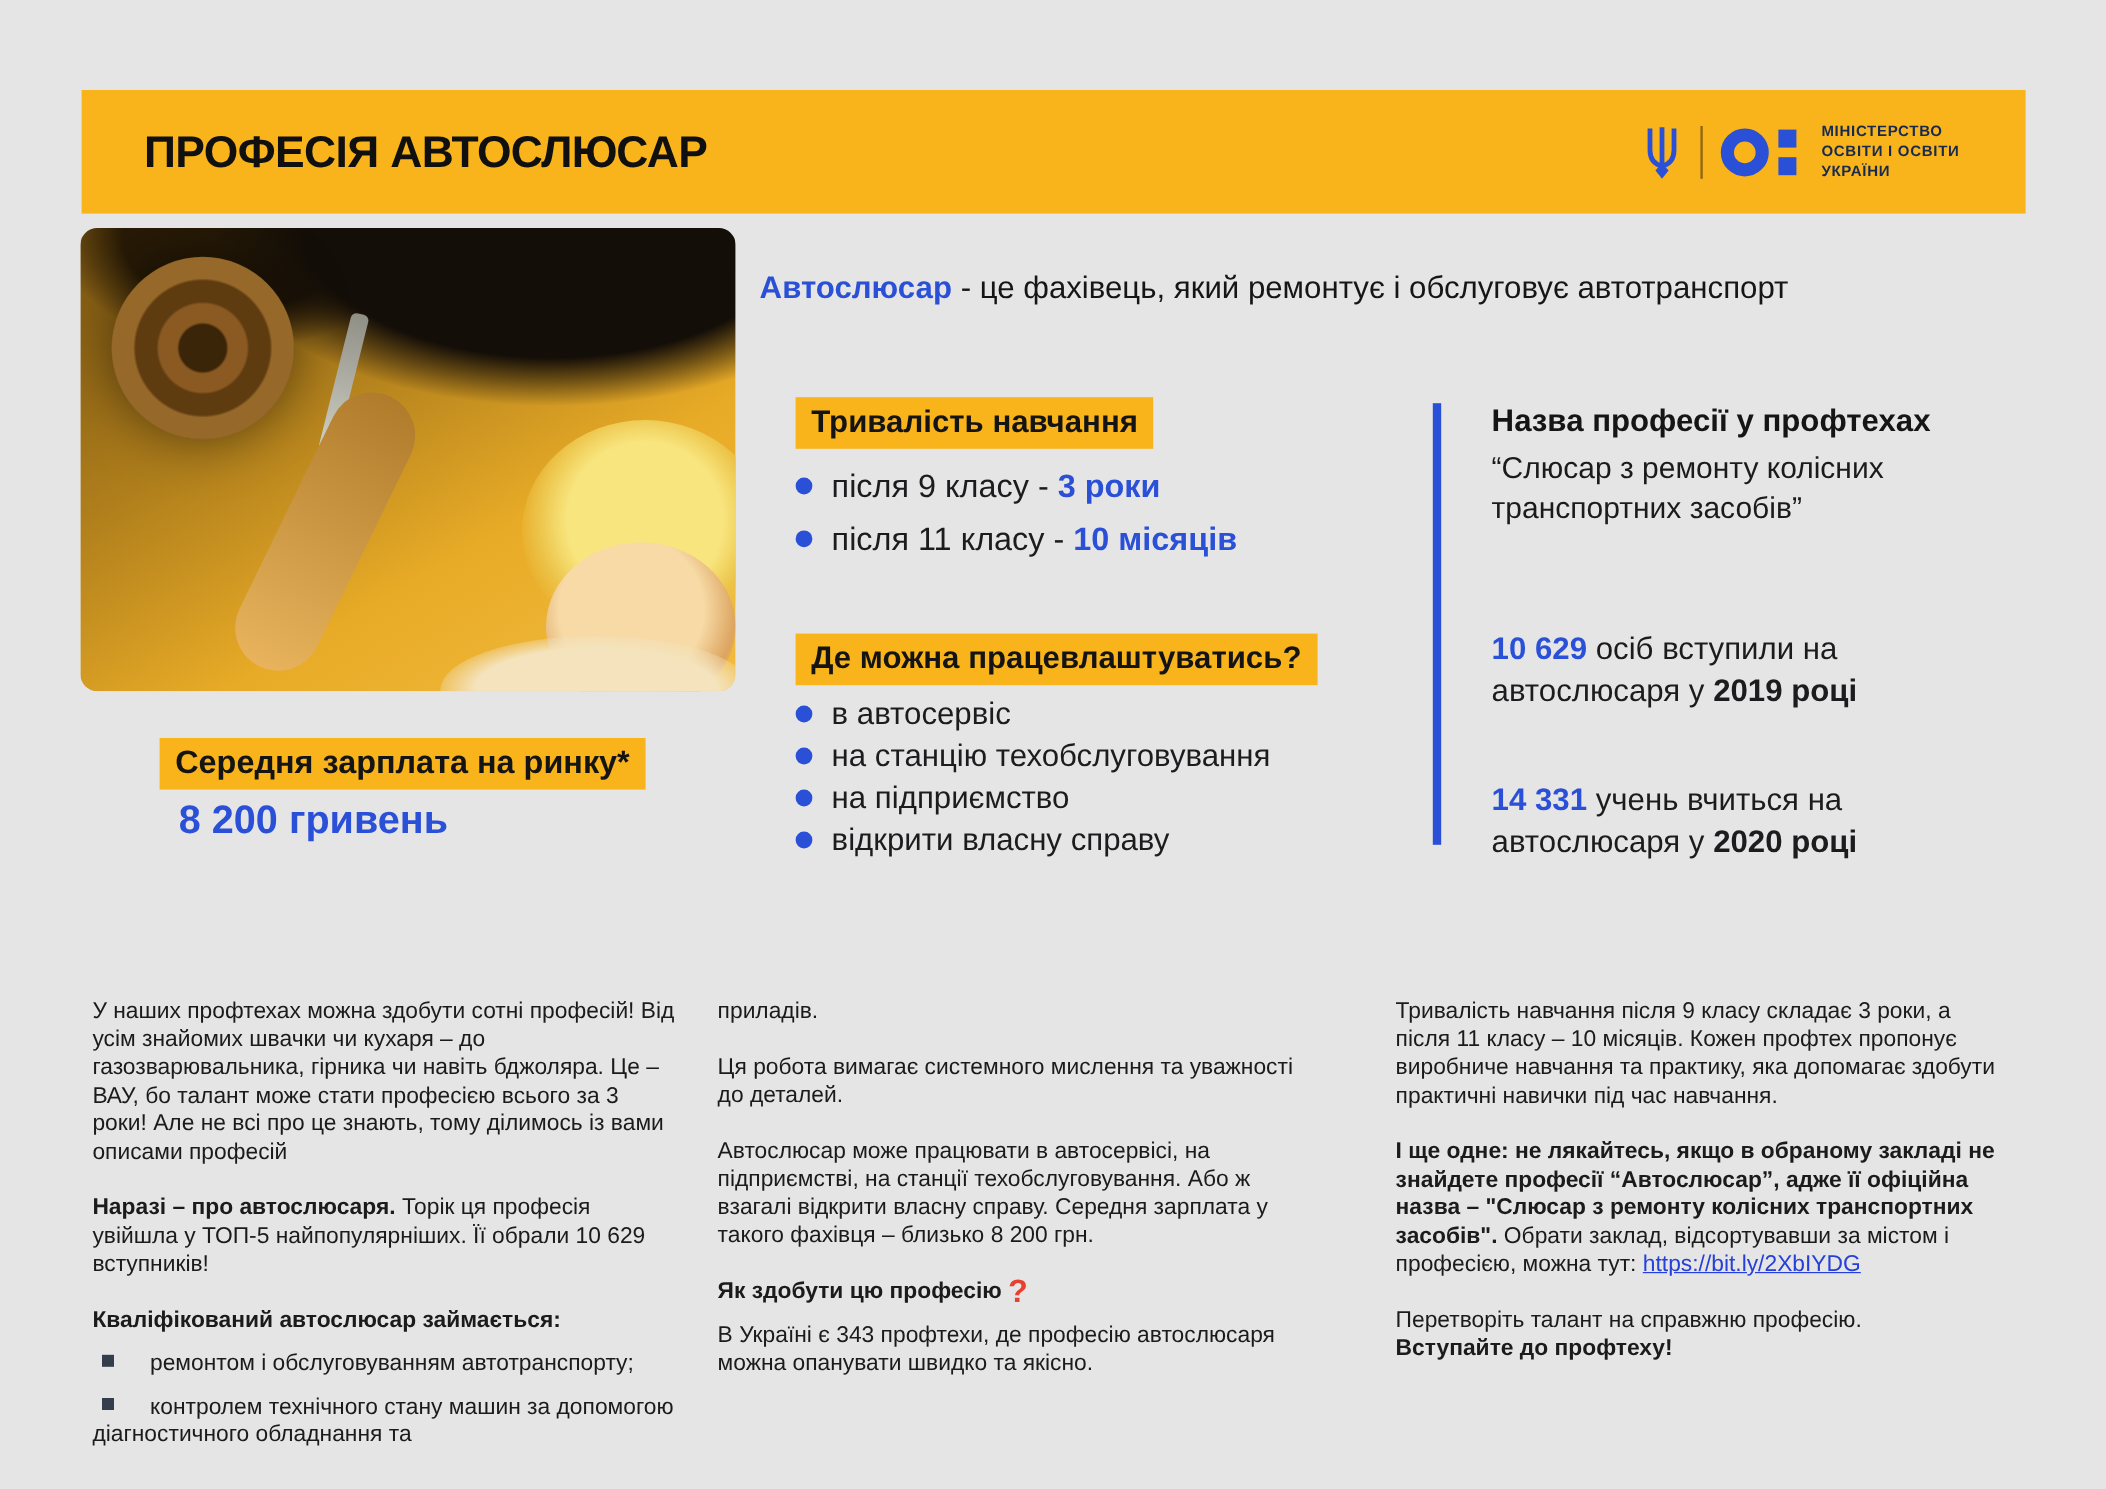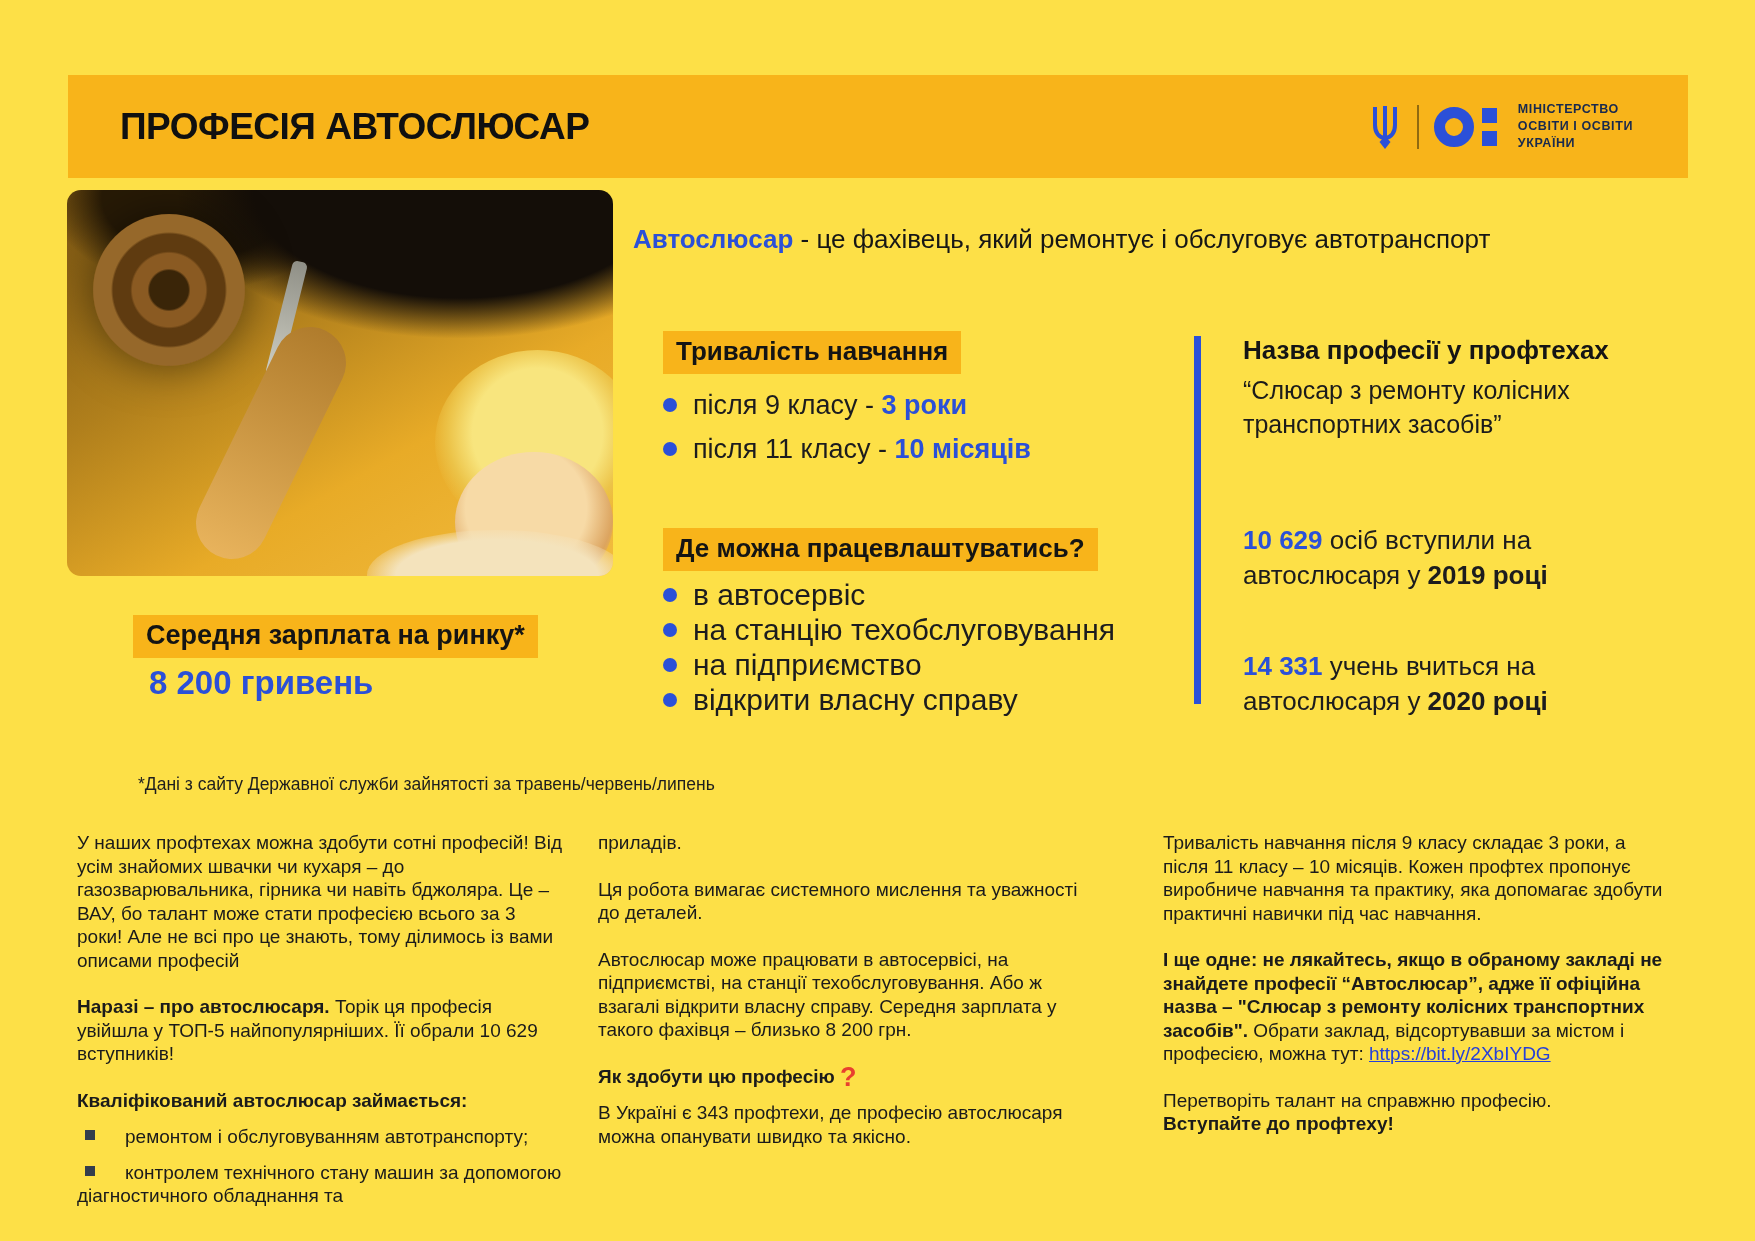--- a/index.html
+++ b/index.html
@@ -1,21 +1,21 @@
 <!DOCTYPE html>
 <html lang="uk" style="--yellow: #F8B41A; --blue: #2B50D8; --navy: #18294E; --red: #E8402F; --link: #2640D9; --text: #1C1C1E;"><head>
 <meta charset="utf-8">
 <style>
   :root{
     --yellow:#F8B41A; --blue:#2B50D8; --navy:#18294E; --red:#E8402F;
     --link:#2640D9; --text:#1C1C1E;
   }
   *{margin:0;padding:0;box-sizing:border-box;}
   body{background:#fff;}
-  .page{position:relative;width:1755px;height:1241px;background:#fde047;
+  .page{position:relative;width:1755px;height:1241px;background:#e5e5e5;
         font-family:"Liberation Sans", sans-serif;color:var(--text);overflow:hidden;}
 
   
   .header-bar{position:absolute;left:68px;top:75px;width:1620px;height:103px;
               background:var(--yellow);display:flex;align-items:center;justify-content:space-between;
               padding:0 55px 0 52px;}
   .title{font-size:37px;font-weight:bold;letter-spacing:-0.5px;color:#101010;white-space:nowrap;}
   .logo-group{display:flex;align-items:center;gap:15px;}
   .trident{width:34px;height:46px;color:var(--blue);display:block;}
   .logo-divider{width:2px;height:44px;background:rgba(40,32,6,.5);}
@@ -56,21 +56,21 @@
 
   
   .blist{position:absolute;left:663px;}
   .blist .row{display:flex;align-items:center;}
   .dot{width:14px;height:14px;border-radius:50%;background:var(--blue);margin-right:16px;flex:none;}
   #duration-list{top:383px;}
   #duration-list .row{height:44px;font-size:27px;}
   #duration-list .val{color:var(--blue);font-weight:bold;white-space:pre;}
   #duration-list .pre{white-space:pre;}
   #work-list{top:577px;}
-  #work-list .row{height:35px;font-size:30px;align-items:center;}
+  #work-list .row{height:35px;font-size:26px;align-items:center;}
 
   
   .vline{position:absolute;left:1194px;top:336px;width:7px;height:368px;background:var(--blue);}
   .right-col{position:absolute;left:1243px;top:334px;width:432px;}
   .rc-heading{font-size:26px;font-weight:bold;line-height:32px;color:#151515;}
   .rc-quote{font-size:25px;line-height:34px;margin-top:7px;width:395px;color:#1b1b1b;}
   .rc-stat{font-size:26px;line-height:35px;}
   .rc-stat.first{margin-top:82px;}
   .rc-stat.second{margin-top:56px;}
   .rc-num{color:var(--blue);font-weight:bold;}
@@ -180,21 +180,20 @@
       <span class="rc-num">10 629</span><span> осіб вступили на автослюсаря у </span><span class="rc-year">2019 році</span>
     </div>
     <div class="rc-stat second">
       <span class="rc-num">14 331</span><span> учень вчиться на автослюсаря у </span><span class="rc-year">2020 році</span>
     </div>
   </div>
 
   <div class="tag" id="salary-tag">Середня зарплата на ринку*</div>
   <div class="salary-amount">8 200 гривень</div>
 
-  <div class="footnote">*Дані з сайту Державної служби зайнятості за травень/червень/липень</div>
 
   <div class="bcol" id="col1">
     <p>У наших профтехах можна здобути сотні професій! Від усім знайомих швачки чи кухаря – до газозварювальника, гірника чи навіть бджоляра. Це – ВАУ, бо талант може стати професією всього за 3 роки! Але не всі про це знають, тому ділимось із вами описами професій</p>
     <p><strong>Наразі – про автослюсаря.</strong><span> Торік ця професія увійшла у ТОП-5 найпопулярніших. Її обрали 10 629 вступників!</span></p>
     <p class="c-heading">Кваліфікований автослюсар займається:</p>
     <p class="bullet-p"><span class="sq"></span><span>ремонтом і обслуговуванням автотранспорту;</span></p>
     <p class="bullet-p"><span class="sq"></span><span>контролем технічного стану машин за допомогою діагностичного обладнання та</span></p>
   </div>
 
   <div class="bcol" id="col2">

